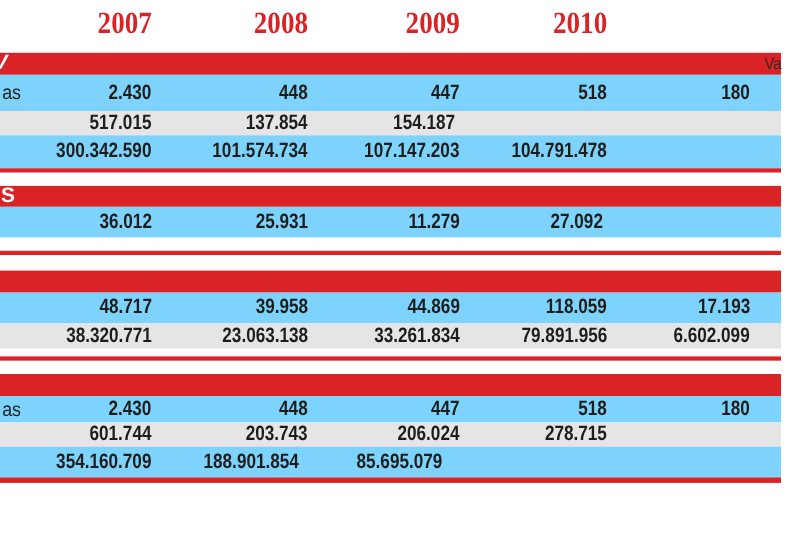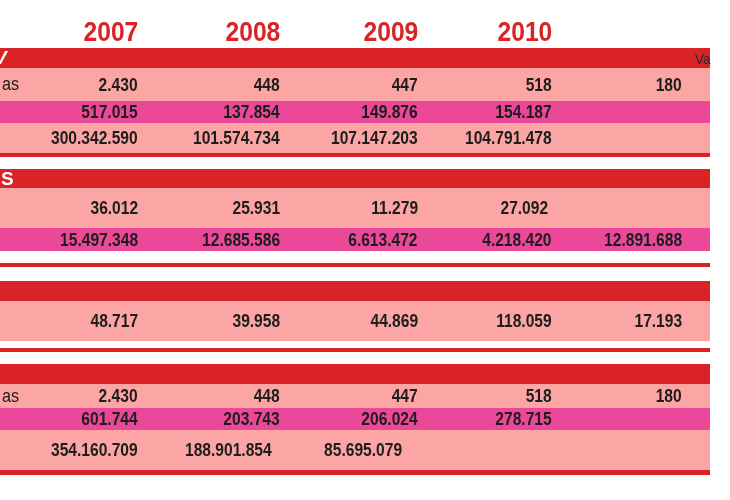--- a/index.html
+++ b/index.html
@@ -10,46 +10,46 @@
   }
   
   .title-band{
     height:29px;background:#d92326;white-space:nowrap;overflow:hidden;
     line-height:29px;padding-left:3px;
   }
   .title-inner{display:inline-block;transform:scaleX(.85);transform-origin:0 50%;white-space:nowrap;}
   .t-bold{font-weight:700;font-size:20px;color:#ffffff;letter-spacing:0px;}
   .t-reg{font-weight:400;font-size:20px;color:#ffffff;}
   
-  .years-row{height:48px;width:710px;display:flex;align-items:flex-end;padding-top:6px;box-sizing:border-box;}
+  .years-row{height:48px;width:710px;display:flex;align-items:flex-start;padding-top:6px;box-sizing:border-box;font-family:Liberation Serif, serif;}
   .year-txt{display:inline-block;font-size:28px;font-weight:700;color:#d92326;
     transform:scaleX(.88);transform-origin:100% 50%;}
   .va-label{position:absolute;left:695px;top:50px;font-size:15px;color:#2a2a28;
     transform:scaleX(.9);transform-origin:0 50%;}
   
   .trow{width:710px;display:flex;align-items:center;}
   .lbl-cell{width:32px;box-sizing:border-box;padding-left:2px;overflow:hidden;white-space:nowrap;}
   .lbl-txt{font-size:18px;font-weight:400;color:#1d1d1b;display:inline-block;
     transform:scaleX(.9);transform-origin:0 50%;}
   .cell{box-sizing:border-box;text-align:right;white-space:nowrap;}
   .c1{width:106px}.c2{width:142px}.c3{width:138px}.c4{width:134px}.c5{width:130px}
   .num{display:inline-block;font-size:19px;font-weight:700;color:#1d1d1b;
     transform:scaleX(.82);transform-origin:100% 50%;}
-  .pink{background:#ec4899;}
-  .white{background:#fca5a5;align-items:center;}
+  .pink{background:#e5e5e5;}
+  .white{background:#7dd3fc;align-items:center;}
   
   .band{width:710px;background:#d92326;overflow:hidden;line-height:20px;}
   .band-letter{font-size:19px;font-weight:700;color:#ffffff;display:inline-block;}
   .cut-left{font-style:italic;margin-left:-6px;}
   .at-edge{margin-left:1px;}
   .rule{width:710px;background:#d92326;}
   .gap{width:710px;background:#ffffff;}
   
   .h19{height:19px}.h20{height:20px}.h22{height:22px}.h23{height:23px}.h24{height:24px}
-  .h28{height:40px}.h30{height:30px}.h33{height:33px}
+  .h28{height:28px}.h30{height:30px}.h33{height:33px}
   .h4{height:4px}.h5{height:5px}.h7{height:7px}.h12{height:12px}.h14{height:14px}
 </style>
 </head>
 <body>
 
 <div class="stage">
 
 
   <div class="years-row">
     <div class="lbl-cell"></div>
@@ -68,21 +68,20 @@
     <div class="cell c1"><span class="num">2.430</span></div>
     <div class="cell c2"><span class="num">448</span></div>
     <div class="cell c3"><span class="num">447</span></div>
     <div class="cell c4"><span class="num">518</span></div>
     <div class="cell c5"><span class="num">180</span></div>
   </div>
   <div class="trow pink h22">
     <div class="lbl-cell"></div>
     <div class="cell c1"><span class="num">517.015</span></div>
     <div class="cell c2"><span class="num">137.854</span></div>
-    <div class="cell c3"><span class="num">149.876</span></div>
     <div class="cell c4"><span class="num">154.187</span></div>
   </div>
   <div class="trow white h30">
     <div class="lbl-cell"></div>
     <div class="cell c1"><span class="num">300.342.590</span></div>
     <div class="cell c2"><span class="num">101.574.734</span></div>
     <div class="cell c3"><span class="num">107.147.203</span></div>
     <div class="cell c4"><span class="num">104.791.478</span></div>
   </div>
   <div class="rule h4"></div>
@@ -91,42 +90,42 @@
   <div class="band h19">
     <span class="band-letter at-edge">S</span>
   </div>
   <div class="trow white h28">
     <div class="lbl-cell"></div>
     <div class="cell c1"><span class="num">36.012</span></div>
     <div class="cell c2"><span class="num">25.931</span></div>
     <div class="cell c3"><span class="num">11.279</span></div>
     <div class="cell c5"><span class="num">27.092</span></div>
   </div>
-  <div class="trow pink h23">
-    <div class="lbl-cell"></div>
-    <div class="cell c1"><span class="num">15.497.348</span></div>
-    <div class="cell c2"><span class="num">12.685.586</span></div>
-    <div class="cell c3"><span class="num">6.613.472</span></div>
-    <div class="cell c4"><span class="num">4.218.420</span></div>
-    <div class="cell c5"><span class="num">12.891.688</span></div>
-  </div>
   <div class="gap h12"></div>
   <div class="rule h4"></div>
   <div class="gap h14"></div>
 
   <div class="band h20">
     <span class="band-letter"></span>
   </div>
   <div class="trow white h28">
     <div class="lbl-cell"></div>
     <div class="cell c1"><span class="num">48.717</span></div>
     <div class="cell c2"><span class="num">39.958</span></div>
     <div class="cell c3"><span class="num">44.869</span></div>
     <div class="cell c4"><span class="num">118.059</span></div>
     <div class="cell c5"><span class="num">17.193</span></div>
+  </div>
+  <div class="trow pink h23">
+    <div class="lbl-cell"></div>
+    <div class="cell c1"><span class="num">38.320.771</span></div>
+    <div class="cell c2"><span class="num">23.063.138</span></div>
+    <div class="cell c3"><span class="num">33.261.834</span></div>
+    <div class="cell c4"><span class="num">79.891.956</span></div>
+    <div class="cell c5"><span class="num">6.602.099</span></div>
   </div>
   <div class="gap h7"></div>
   <div class="rule h4"></div>
   <div class="gap h12"></div>
 
   <div class="band h20">
     <span class="band-letter"></span>
   </div>
   <div class="trow white h24">
     <div class="lbl-cell"><span class="lbl-txt">as</span></div>

